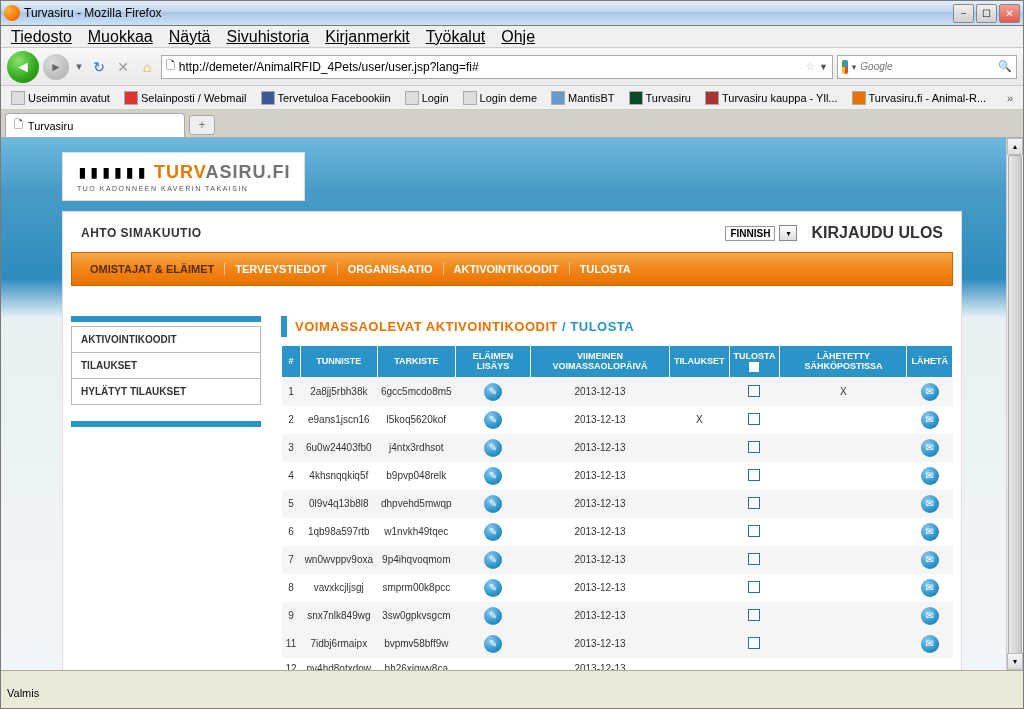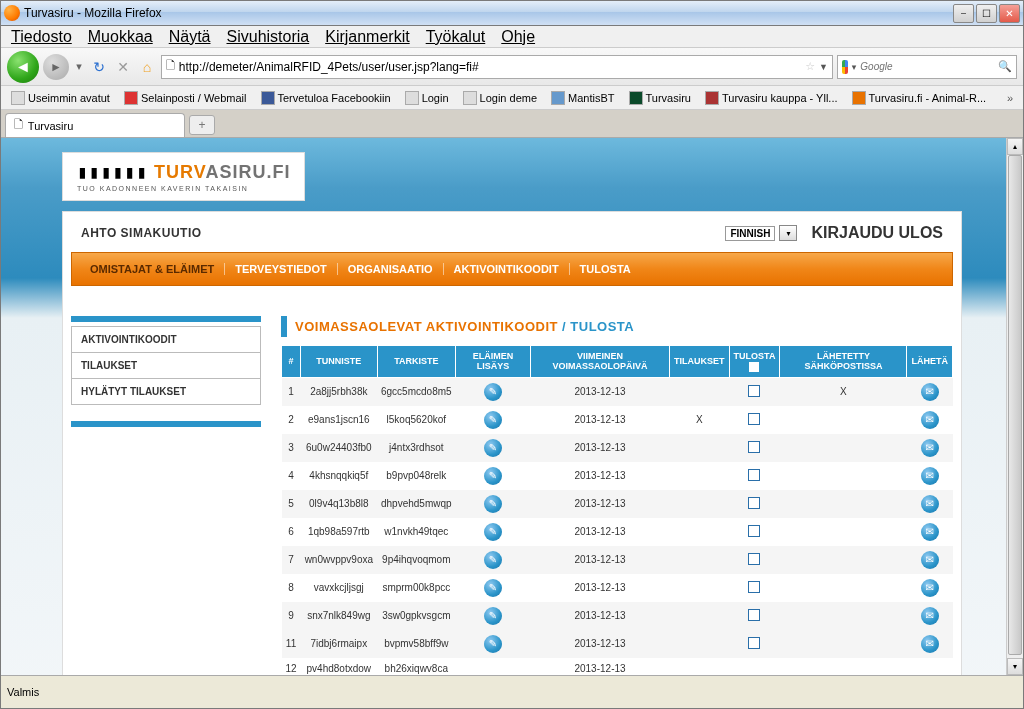--- a/index.html
+++ b/index.html
@@ -67,21 +67,21 @@
 .page-title .sub { color:#2a94c9;}
 .data-table { width:100%; border-collapse:collapse; font-size:10px;}
 .data-table th { background:#2a94c9; color:#fff; font-weight:bold; font-size:9px; padding:5px 4px; text-align:center; border:1px solid #fff;}
 .data-table th.sm { width:18px;}
 .data-table td { padding:5px 4px; text-align:center; color:#333; border-bottom:0px solid #eee;}
 .data-table tr.odd td { background:#f5f5f5;}
 .data-table tr.even td { background:#fff;}
 .blue-dot { width:18px; height:18px; border-radius:50%; background:radial-gradient(circle at 35% 30%, #8cc8f0, #2a94c9 60%, #1a74a9); display:inline-flex; align-items:center; justify-content:center; color:#fff; font-size:10px; cursor:pointer;}
 .chk { width:12px; height:12px; border:1px solid #2a6fa9; display:inline-block; cursor:pointer; background:#fff;}
 .th-chk { width:10px; height:10px; border:1px solid #fff; display:inline-block; cursor:pointer; background:#fff; vertical-align:middle;}
-.statusbar { height:28px; background:#ece9d8; border-top:1px solid #aaa; display:flex; align-items:center; padding:16px 6px; font-size:11px;}
+.statusbar { height:38px; background:#ece9d8; border-top:1px solid #aaa; display:flex; align-items:flex-end; padding:9px 6px; font-size:11px;}
 .vscroll { position:absolute; right:0; top:0; bottom:0; width:17px; background:#eee; border-left:1px solid #ccc;}
 .vscroll .up, .vscroll .down { height:17px; background:linear-gradient(to bottom,#f5f5f5,#ddd); border:1px solid #bbb; display:flex; align-items:center; justify-content:center; font-size:8px; cursor:pointer;}
 .vscroll .down { position:absolute; bottom:0; left:0; right:0;}
 .vscroll .thumb { position:absolute; top:17px; left:1px; right:1px; height:500px; background:linear-gradient(to right,#e8e8e8,#c8c8c8); border:1px solid #aaa; border-radius:2px; cursor:pointer;}
 </style>
 </head>
 <body>
 
 <div class="window">
   <div class="titlebar">

